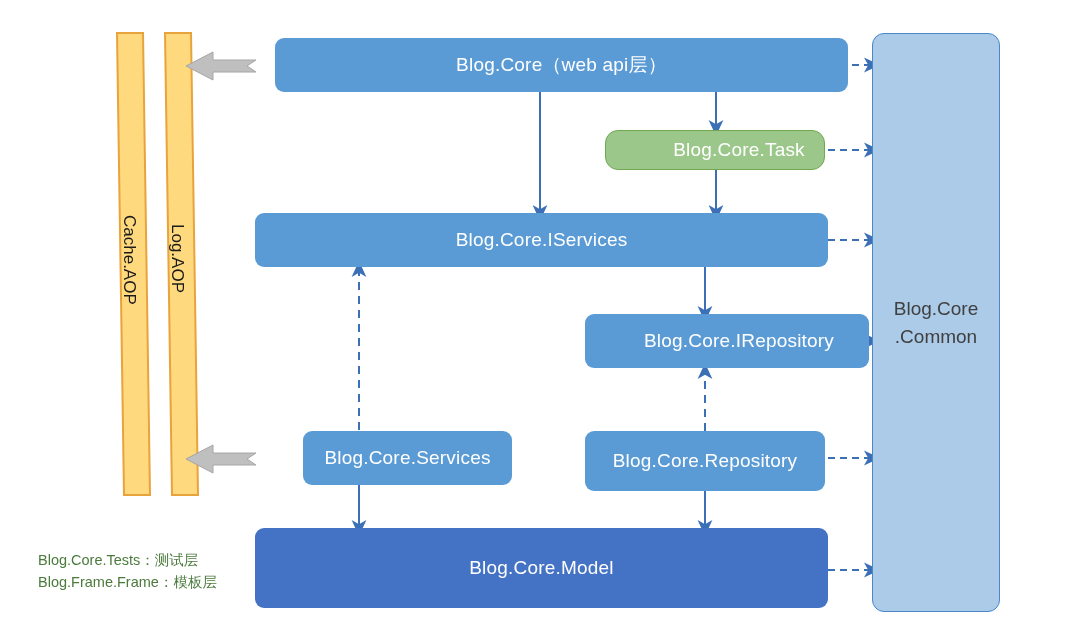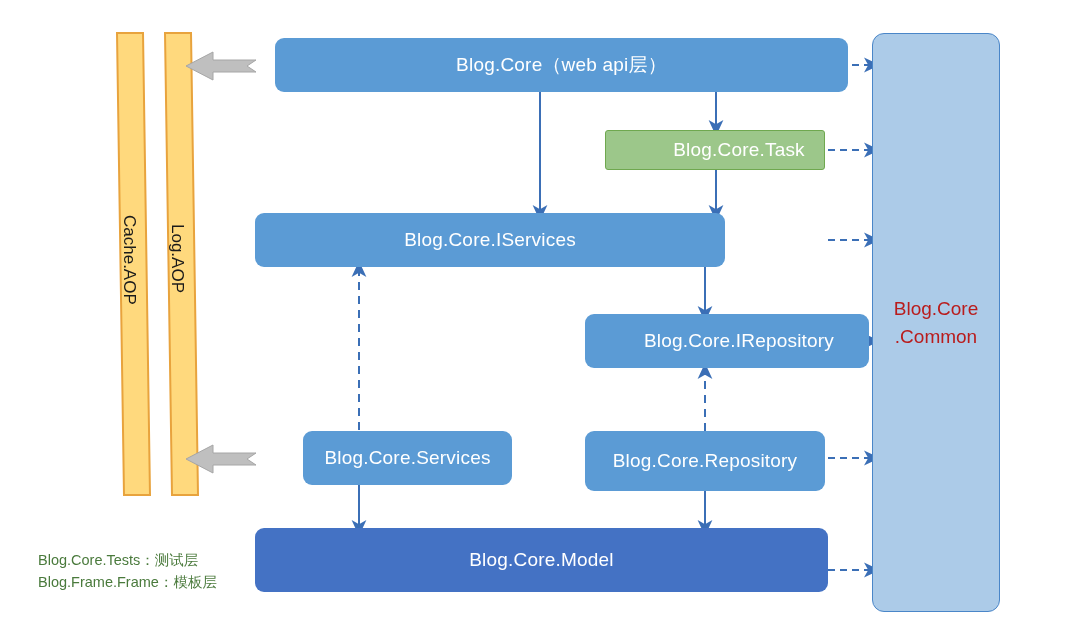--- a/index.html
+++ b/index.html
@@ -3,24 +3,24 @@
 <meta charset="utf-8">
 <style>
   html,body{margin:0;padding:0;background:#ffffff;}
   body{width:1070px;height:630px;font-family:"Liberation Sans","DejaVu Sans",sans-serif;}
   #canvas{position:relative;width:1070px;height:630px;overflow:hidden;background:#fff;}
 
   .node{position:absolute;box-sizing:border-box;display:flex;align-items:center;justify-content:center;
         color:#ffffff;font-size:19px;letter-spacing:.2px;text-align:center;line-height:1.25;z-index:3;}
   .blue{background:#5b9bd5;border-radius:9px;}
   .darkblue{background:#4472c4;border-radius:9px;}
-  .green{background:#9cc78a;border:1.5px solid #6fa84f;border-radius:3px;padding-left:48px;}
+  .green{background:#9cc78a;border:1.5px solid #6fa84f;border-radius:13px;padding-left:48px;}
 
   .common{position:absolute;box-sizing:border-box;background:#accbe8;border:1.5px solid #4a86c8;
-          border-radius:12px;display:flex;align-items:center;justify-content:center;color:#b91c1c;
+          border-radius:12px;display:flex;align-items:center;justify-content:center;color:#404040;
           font-size:19px;line-height:1.45;text-align:center;z-index:3;}
 
   .aop{position:absolute;z-index:2;}
   .aop svg{display:block;overflow:visible;}
   .aoplabel{position:absolute;z-index:4;color:#1a1a1a;font-size:17px;white-space:nowrap;
             transform-origin:0 0;}
 
   .legend{position:absolute;z-index:5;color:#4a7a3c;font-size:14.5px;line-height:1.55;white-space:nowrap;}
   .legend .row{display:block;}
 
@@ -85,29 +85,29 @@
       <path d="M186,66 L213,52 L213,60 L256,60 L247,66 L256,72 L213,72 L213,80 Z"></path>
 
       <path d="M186,459 L213,445 L213,453 L256,453 L247,459 L256,465 L213,465 L213,473 Z"></path>
     </g>
   </svg>
 
   <div class="node blue" style="left:255px;top:38px;width:573px;height:54px;margin-left:20px;">Blog.Core（web api层）</div>
 
   <div class="node green" style="left:605px;top:130px;width:220px;height:40px;">Blog.Core.Task</div>
 
-  <div class="node blue" style="left:255px;top:213px;width:470px;height:54px;">Blog.Core.IServices</div>
+  <div class="node blue" style="left:255px;top:213px;width:573px;height:54px;">Blog.Core.IServices</div>
 
   <div class="node blue" style="left:585px;top:314px;width:284px;height:54px;padding-left:24px;">Blog.Core.IRepository</div>
 
   <div class="node blue" style="left:255px;top:431px;width:209px;height:54px;margin-left:48px;">Blog.Core.Services</div>
 
   <div class="node blue" style="left:585px;top:431px;width:240px;height:60px;">Blog.Core.Repository</div>
 
-  <div class="node darkblue" style="left:255px;top:528px;width:573px;height:64px;">Blog.Core.Model</div>
+  <div class="node darkblue" style="left:255px;top:528px;width:573px;height:80px;">Blog.Core.Model</div>
 
   <div class="common" style="left:872px;top:33px;width:128px;height:579px;">
     <div>
       <div>Blog.Core</div>
       <div>.Common</div>
     </div>
   </div>
 
   <div class="legend" style="left:38px;top:549px;">
     <span class="row">

